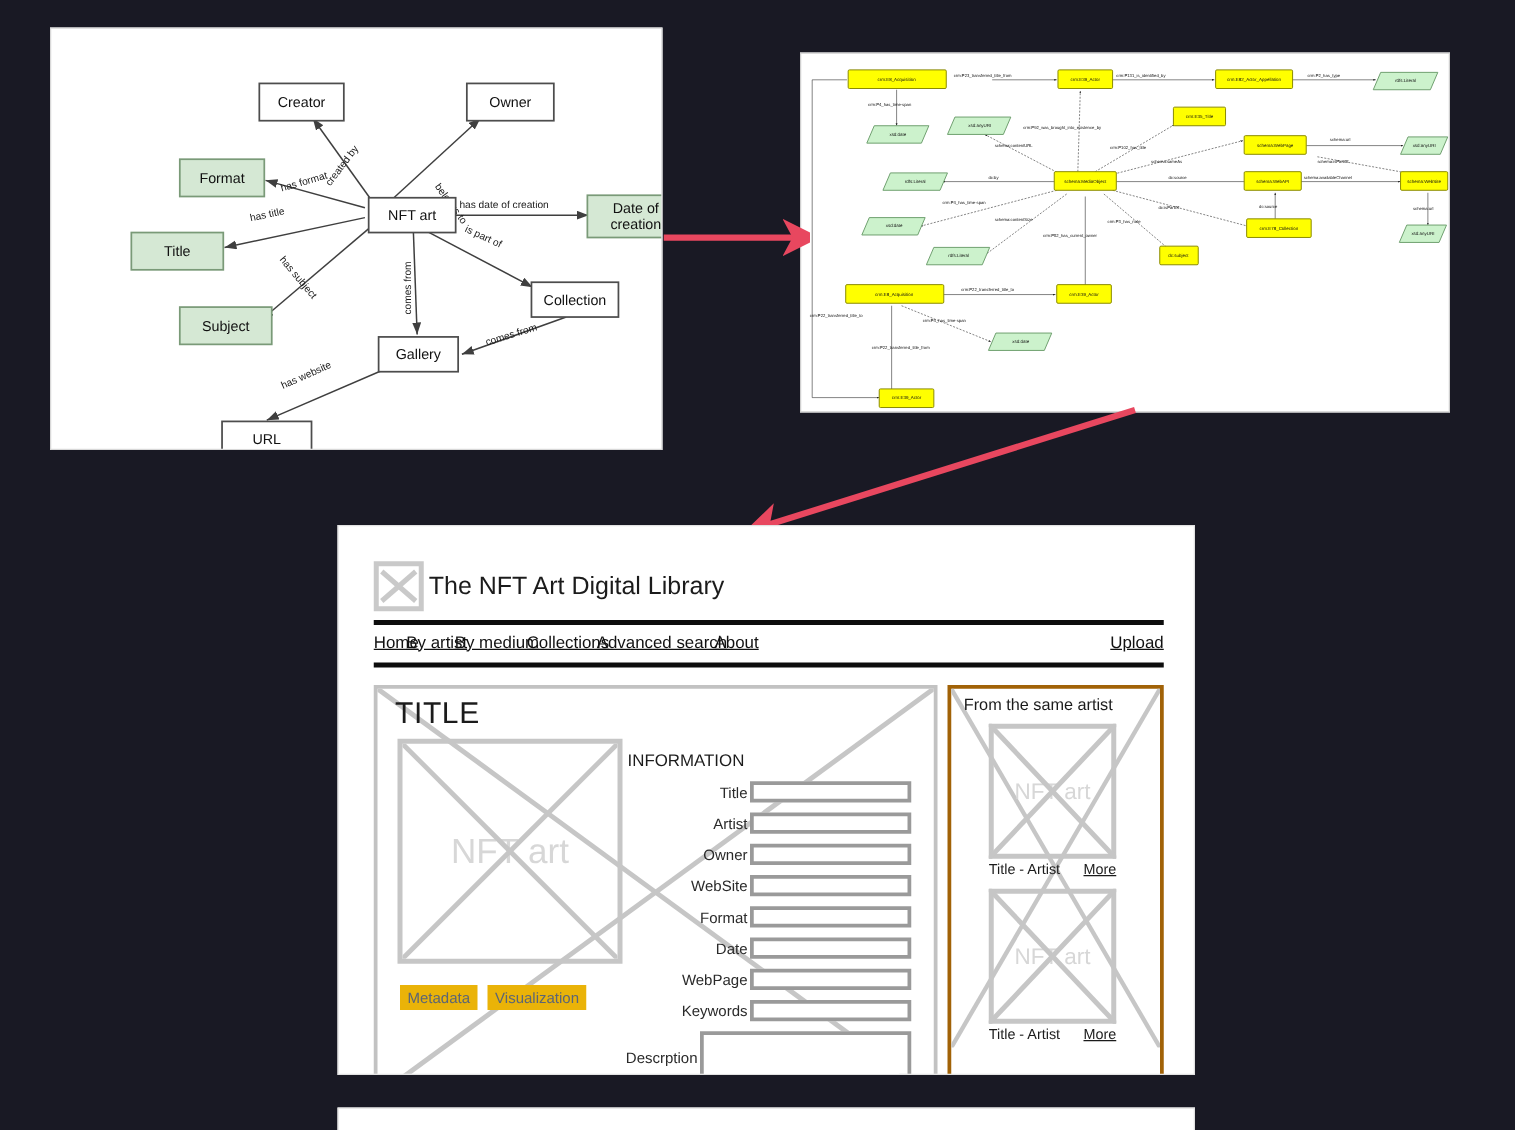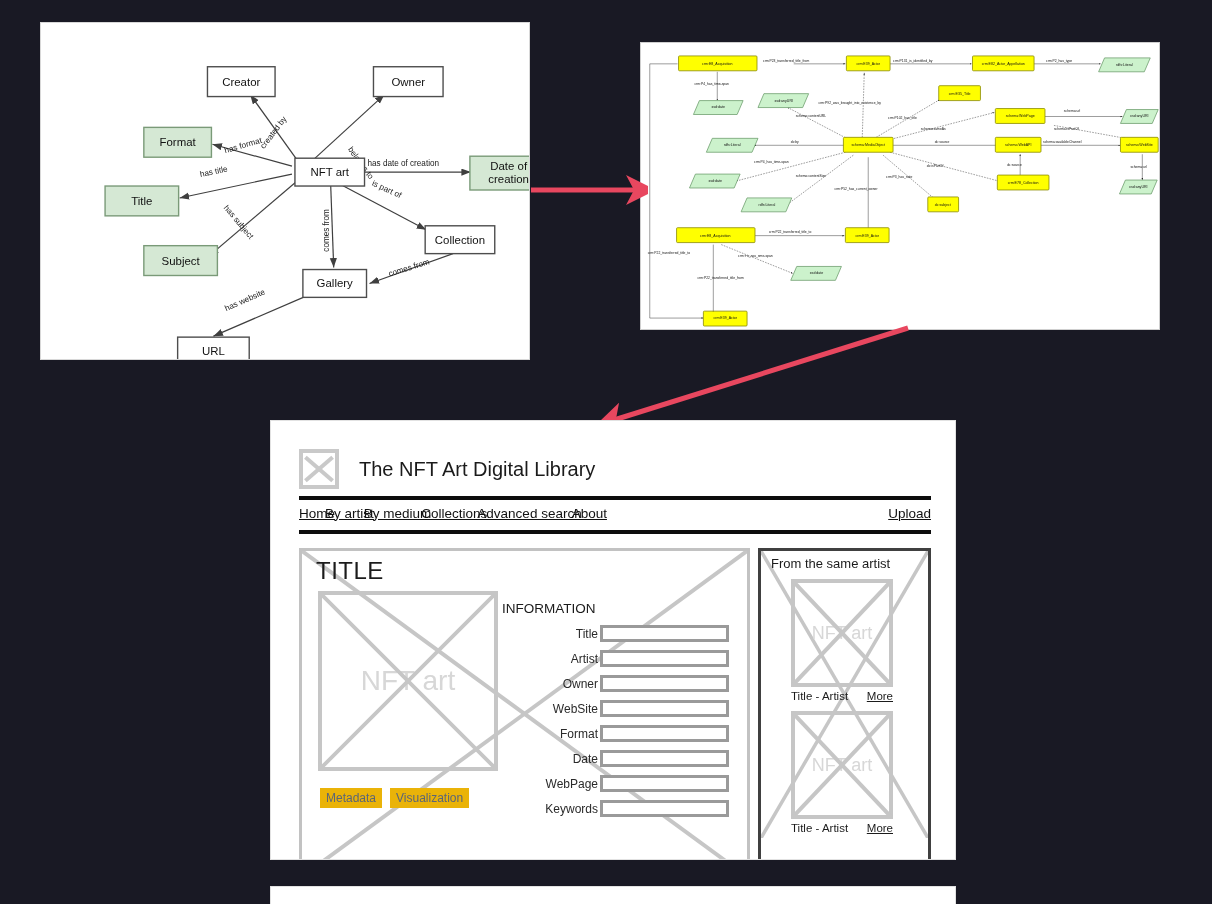--- a/index.html
+++ b/index.html
@@ -44,39 +44,39 @@
   #panel-wireframe{
     position:absolute; left:270px; top:420px; width:686px; height:440px;
     background:#ffffff; border:1px solid #e2e2e2; overflow:hidden;
   }
   #panel-wireframe-2{
     position:absolute; left:270px; top:886px; width:686px; height:40px;
     background:#ffffff; border:1px solid #e2e2e2;
   }
   .wf-inner{ position:absolute; left:28px; top:25px; right:24px; bottom:0; }
 
-  .wf-head{ display:flex; align-items:center; gap:20px; height:46px; }
+  .wf-head{ display:flex; align-items:center; gap:4px; height:46px; }
   .wf-logo{ width:40px; height:40px; border:4px solid #c9c9c9; position:relative; flex:0 0 auto;}
   .wf-logo:before,.wf-logo:after{
     content:""; position:absolute; left:-2px; top:50%; width:calc(100% + 4px); height:4px;
     background:#c9c9c9; transform-origin:center;
   }
   .wf-logo:before{ transform:translateY(-50%) rotate(41deg); }
   .wf-logo:after{ transform:translateY(-50%) rotate(-41deg); }
   .wf-title{ font-size:20px; color:#1b1b1b; white-space:nowrap; }
 
   .wf-rule{ height:4px; background:#0d0d0d; margin-top:4px; }
   .wf-nav{ display:flex; align-items:center; height:26px; font-size:13.5px; color:#111;text-decoration:underline; }
   .wf-nav .left{ display:flex; }
   .wf-nav .left span{ margin-right:-10px; white-space:nowrap; }
   .wf-nav .right{ margin-left:auto; white-space:nowrap; }
 
   .wf-body{ display:flex; gap:8px; margin-top:14px; height:330px; }
   .wf-main{ position:relative; flex:0 0 451px; border:3px solid #c2c2c2; }
-  .wf-side{ position:relative; flex:1 1 auto; border:3px solid #404040; }
+  .wf-side{ position:relative; flex:1 1 auto; border:3px solid #a16207; }
   .xcross{ position:absolute; inset:0; pointer-events:none; }
   .xcross line{ stroke:#c6c6c6; stroke-width:4; }
 
   .wf-bigtitle{ position:absolute; left:14px; top:6px; font-size:24px; color:#1b1b1b; letter-spacing:.5px; }
 
   .wf-thumb{
     position:absolute; left:16px; top:40px; width:180px; height:180px;
     border:4px solid #c6c6c6;
     display:flex; align-items:center; justify-content:center;
   }
@@ -412,20 +412,24 @@
             <div class="wf-field"></div>
           </div>
           <div class="wf-row">
             <label>WebPage</label>
             <div class="wf-field"></div>
           </div>
           <div class="wf-row">
             <label>Keywords</label>
             <div class="wf-field"></div>
           </div>
+          <div class="wf-row desc">
+            <label>Descrption</label>
+            <div class="wf-field"></div>
+          </div>
         </div>
       </div>
 
       <div class="wf-side">
         <svg class="xcross" viewBox="0 0 192 330" preserveAspectRatio="none">
           <line x1="0" y1="0" x2="192" y2="330"></line>
           <line x1="192" y1="0" x2="0" y2="330"></line>
         </svg>
 
         <div class="wf-side-h">From the same artist</div>

